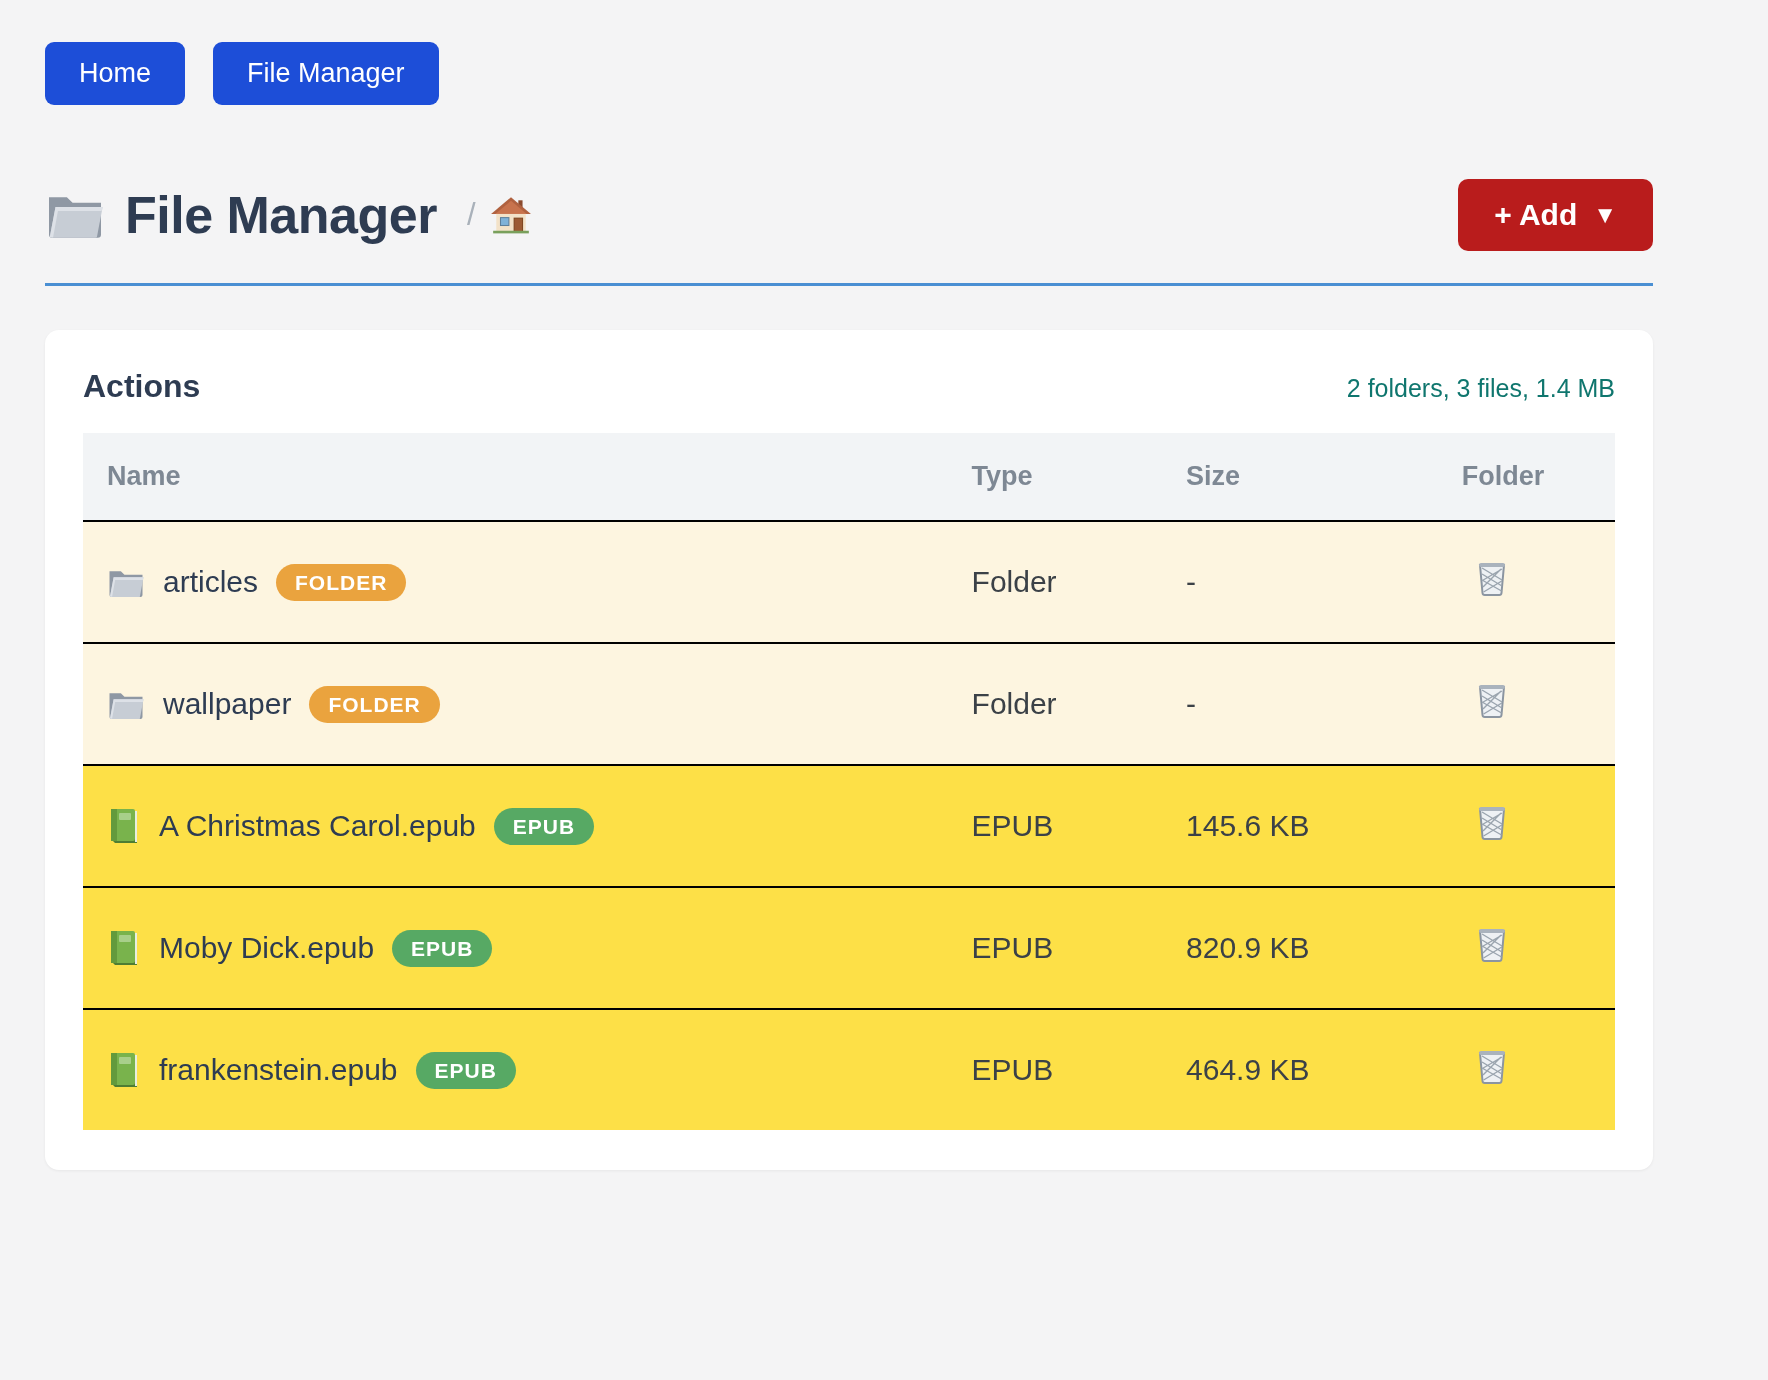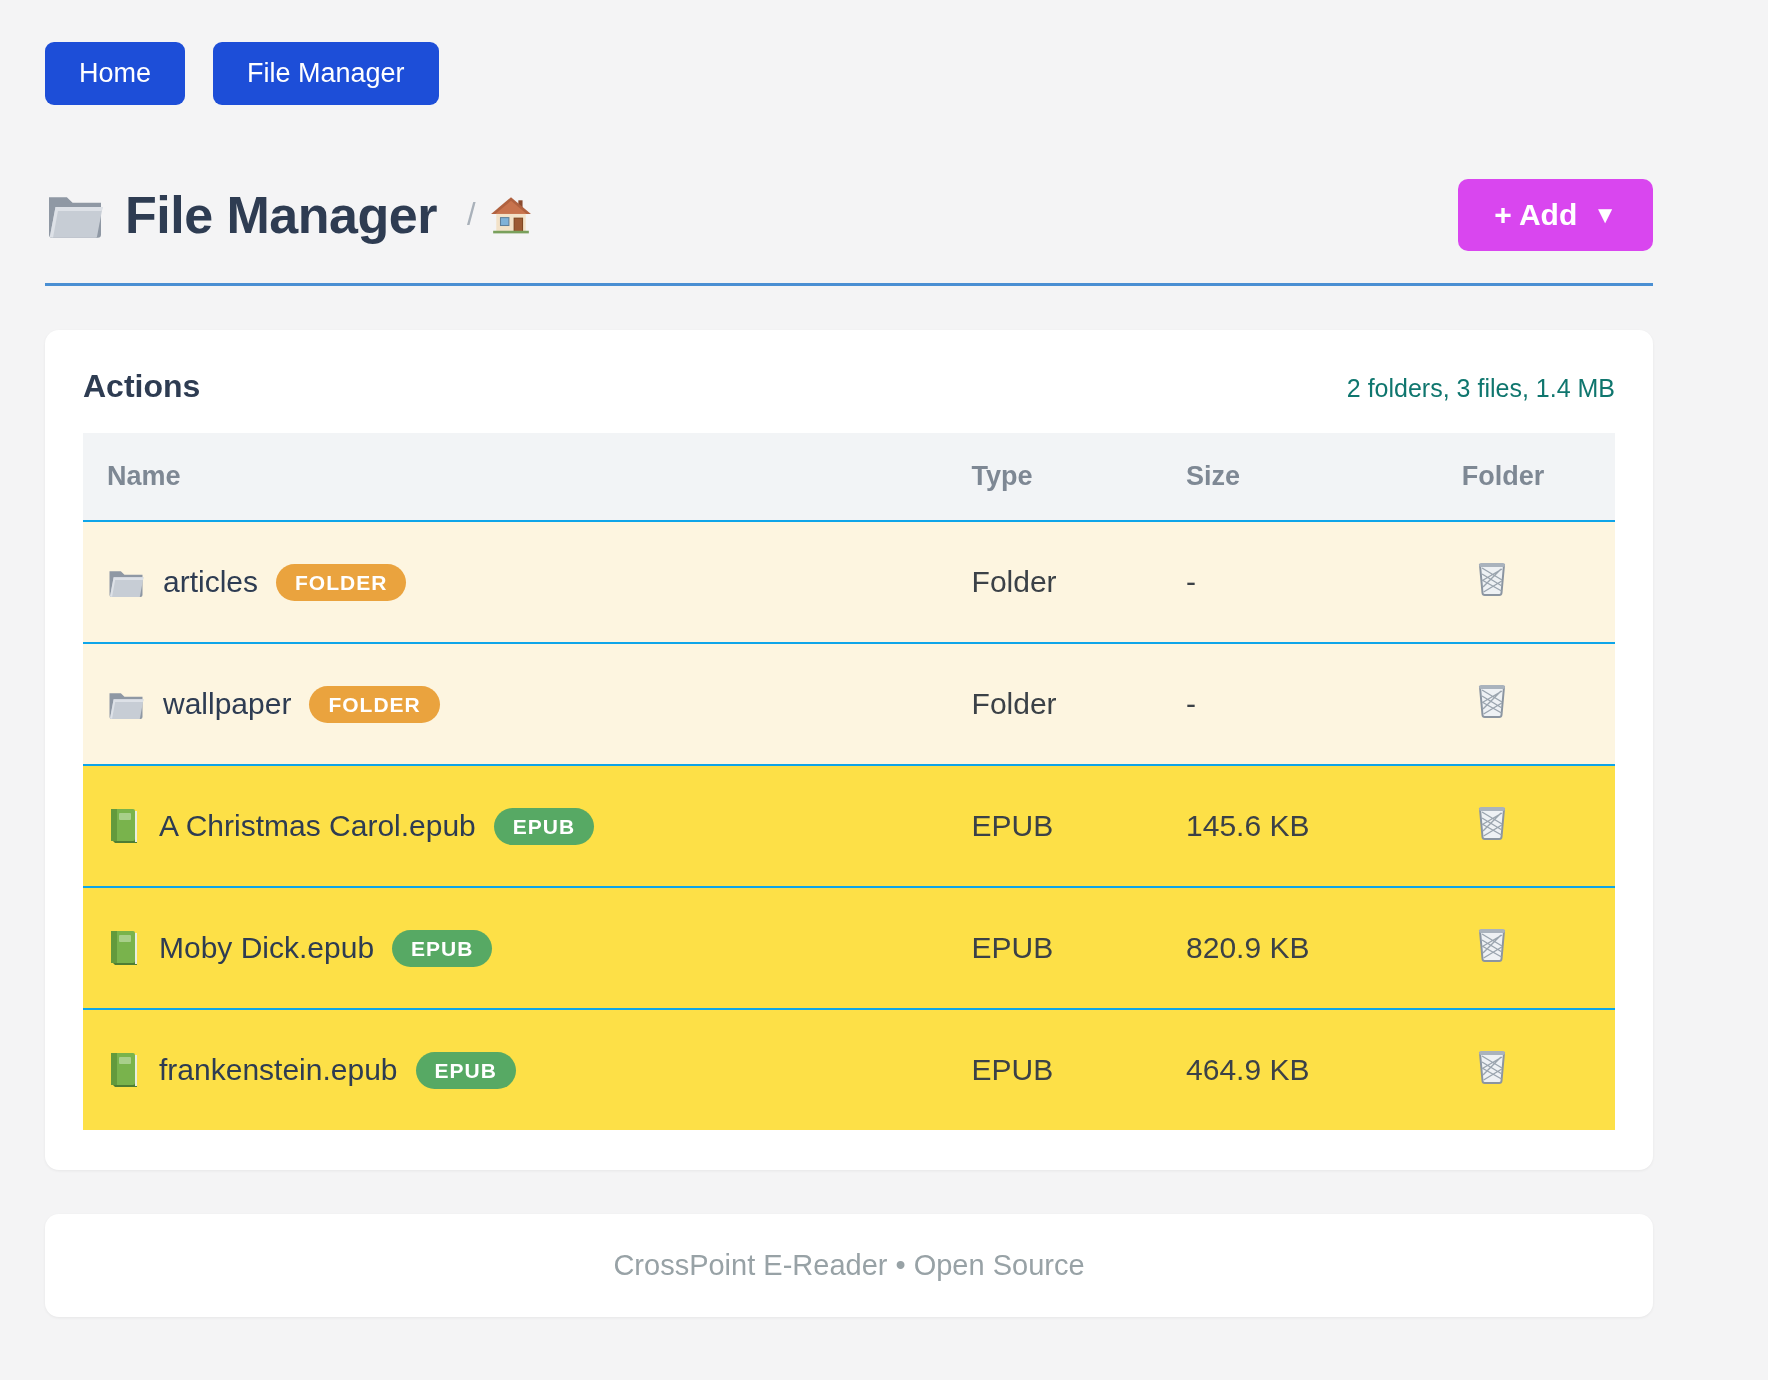--- a/index.html
+++ b/index.html
@@ -15,21 +15,21 @@
   }
 
   
   .page-header { display:flex; align-items:center; justify-content:space-between; margin-top:74px; }
   .ph-left { display:flex; align-items:center; }
   .ph-left h1 { font-size:52px; font-weight:800; color:#2e3c52; letter-spacing:-0.5px; margin-left:20px; }
   .breadcrumb { display:flex; align-items:center; margin-left:30px; }
   .crumb-sep { color:#a9b1ba; font-size:31px; margin-right:14px; }
   .icon { display:inline-flex; align-items:center; justify-content:center; }
   .add-btn {
-    background:#d946ef; color:#fff; border:none; border-radius:10px;
+    background:#b91c1c; color:#fff; border:none; border-radius:10px;
     font-family:"Liberation Sans", sans-serif;
     font-size:30px; font-weight:700; padding:19px 36px; cursor:pointer;
     display:inline-flex; align-items:center; gap:16px;
   }
   .add-caret { font-size:24px; }
 
   .divider { margin-top:32px; border-bottom:3px solid #4a8fd3; }
 
   
   .card {
@@ -40,21 +40,21 @@
   .card-title { font-size:32px; font-weight:700; color:#2e3c52; }
   .card-summary { font-size:25px; color:#0f766e; }
 
   table { width:100%; border-collapse:collapse; margin-top:28px; table-layout:fixed; }
   col.c-name { width:58%; } col.c-type { width:14%; } col.c-size { width:18%; } col.c-actions { width:10%; }
   thead th {
     background:#f2f4f6; text-align:left; font-size:27px; font-weight:700;
     color:#7e8894; padding:28px 0; 
   }
   thead th:first-child { padding-left:24px; }
-  tbody td { padding:38px 0; font-size:30px; color:#3b4147; border-top:2px solid #0ea5e9; }
+  tbody td { padding:38px 0; font-size:30px; color:#3b4147; border-top:2px solid #000000; }
   tbody td:first-child { padding-left:24px; }
   tr.kind-folder { background:#fdf5e0; }
   tr.kind-epub   { background:#fde047; }
 
   .cell-name-inner { display:flex; align-items:center; gap:18px; }
   .file-name { color:#2e3c52; text-decoration:none; cursor:pointer; }
   .badge {
     color:#fff; font-size:21px; font-weight:700; letter-spacing:1px;
     padding:8px 19px; border-radius:999px; line-height:1;
   }
@@ -287,17 +287,14 @@
             <rect x="3" y="3" width="26" height="4" rx="2" fill="#aab3bd"></rect>
           </svg>
         </span>
       </button>
     </td>
   </tr>
 </tbody>
     </table>
   </div>
 
-  <div class="footer-card">
-    <span>CrossPoint E-Reader • Open Source</span>
-  </div>
 
 </div>
 
 </body></html>

